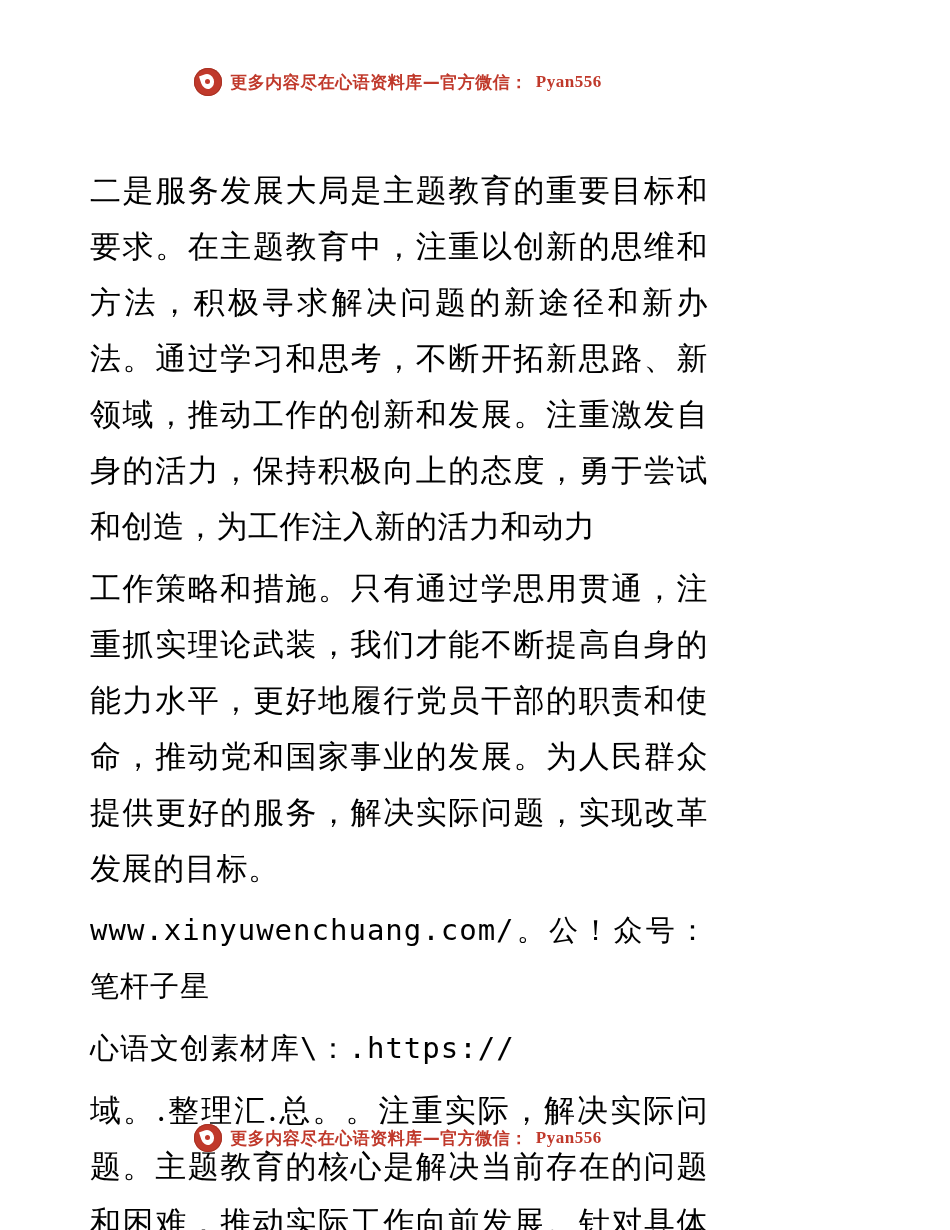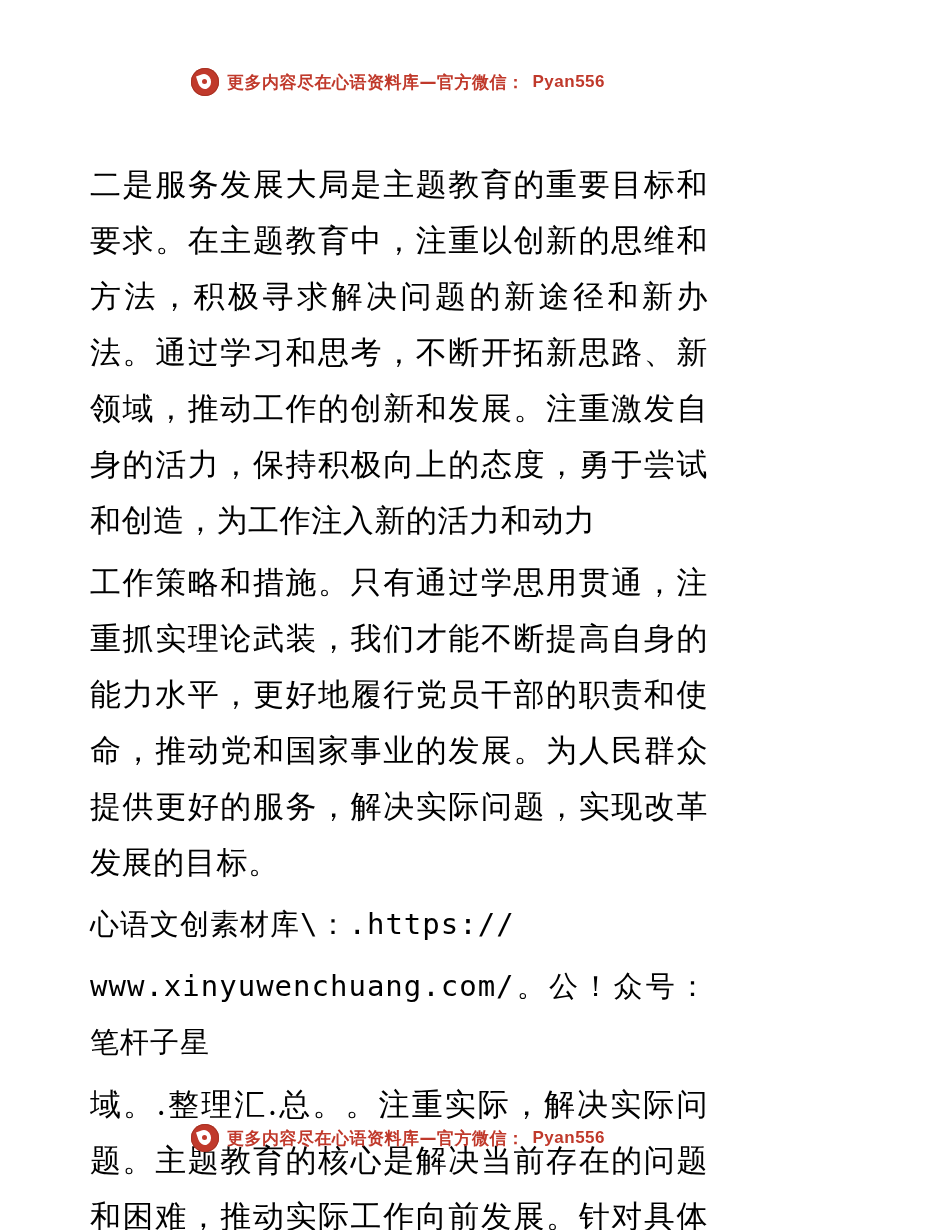--- a/index.html
+++ b/index.html
@@ -16,20 +16,21 @@
     overflow: hidden;
   }
 
   .page {
     width: 796px;
     height: 1230px;
     box-sizing: border-box;
     position: relative;
     display: flex;
     flex-direction: column;
+    gap: 6px;
   }
 
   
   .banner {
     display: flex;
     align-items: center;
     justify-content: center;
     gap: 8px;
     width: 100%;
   }
@@ -73,21 +74,21 @@
   }
   .banner-text {
     font-family: "DejaVu Sans", "Liberation Sans", sans-serif;
     font-size: 17px;
     font-weight: bold;
     color: #c0392b;
     letter-spacing: 0.5px;
     white-space: nowrap;
   }
   .banner-sub {
-    font-family: Liberation Sans, sans-serif;
+    font-family: Liberation Serif, serif;
     font-size: 17px;
     font-weight: bold;
     color: #c0392b;
     letter-spacing: 0.5px;
     white-space: nowrap;
   }
 
   
   .content {
     padding: 0 88px 0 90px;
@@ -122,23 +123,23 @@
     <span class="banner-text">更多内容尽在心语资料库—官方微信：</span>
     <span class="banner-sub">Pyan556</span>
   </div>
 
   <div class="content">
 
     <p class="para block2"> 二是服务发展大局是主题教育的重要目标和要求。在主题教育中，注重以创新的思维和方法，积极寻求解决问题的新途径和新办法。通过学习和思考，不断开拓新思路、新领域，推动工作的创新和发展。注重激发自身的活力，保持积极向上的态度，勇于尝试和创造，为工作注入新的活力和动力</p>
 
     <p class="para">工作策略和措施。只有通过学思用贯通，注重抓实理论武装，我们才能不断提高自身的能力水平，更好地履行党员干部的职责和使命，推动党和国家事业的发展。为人民群众提供更好的服务，解决实际问题，实现改革发展的目标。</p>
 
+    <p class="para mono-seg">www.xinyuwenchuang.com/。公！众号：笔杆子星</p>
+
     <p class="para mono-seg">心语文创素材库\：.https://</p>
-
-    <p class="para mono-seg">www.xinyuwenchuang.com/。公！众号：笔杆子星</p>
 
     <p class="para">域。.整理汇.总。。注重实际，解决实际问题。主题教育的核心是解决当前存在的问题和困难，推动实际工作向前发展。针对具体问题制定切实可行的</p>
 
   </div>
 
   <div class="banner banner-bottom">
     <span class="banner-logo"></span>
     <span class="banner-text">更多内容尽在心语资料库—官方微信：</span>
     <span class="banner-sub">Pyan556</span>
   </div>

